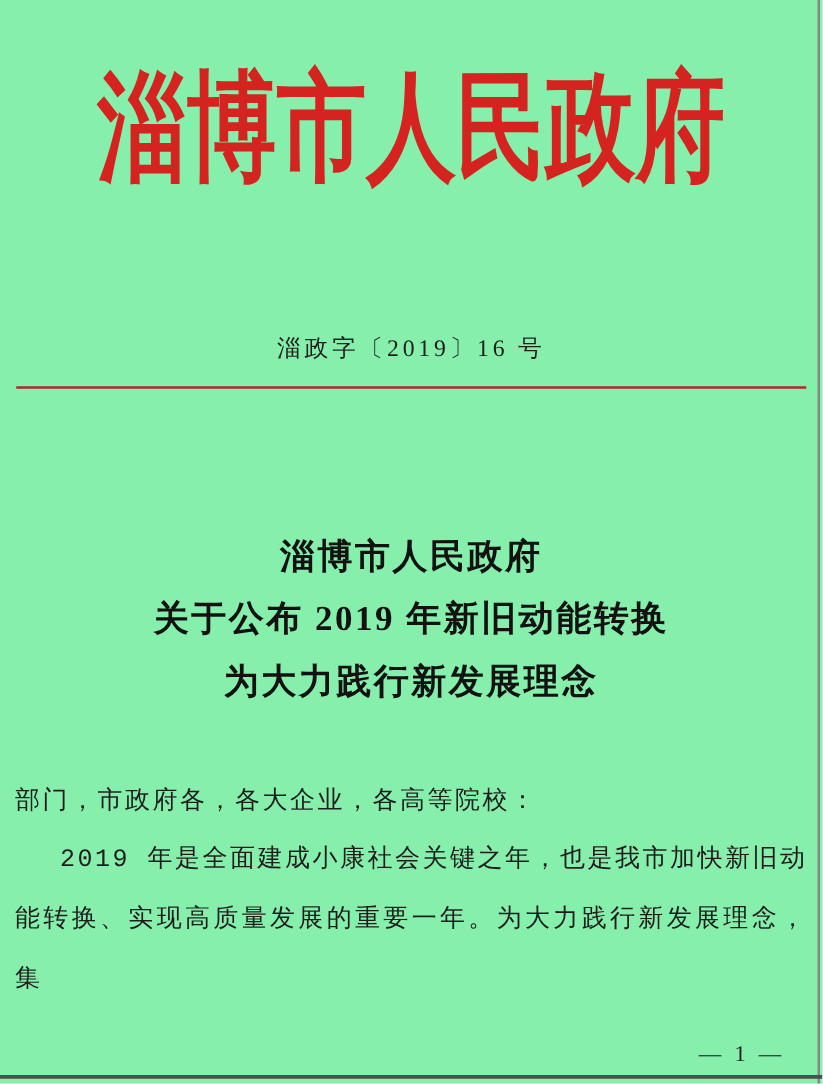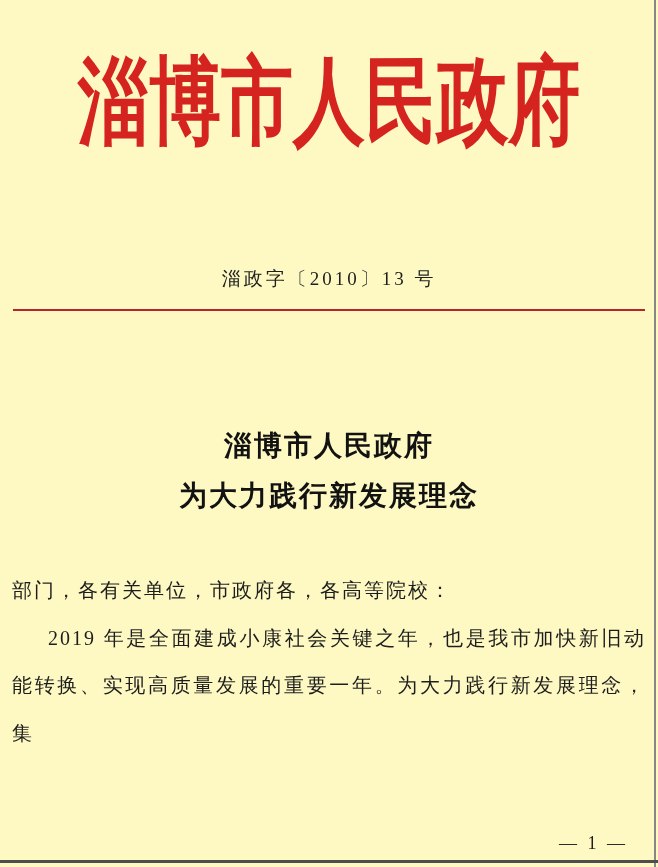--- a/index.html
+++ b/index.html
@@ -1,20 +1,20 @@
 <!DOCTYPE html>
 <html><head>
 <meta charset="utf-8">
 <style>
   html, body { margin: 0; padding: 0; background: #ffffff; }
   .page {
     position: relative;
     width: 658px;
     height: 867px;
-    background: #fef9c3;
+    background: #86efac;
     overflow: hidden;
     font-family: "Liberation Serif", "DejaVu Serif", serif;
     color: #1d1d1d;
   }
   
   .masthead {
     margin-top: 50px;
     height: 120px;
     text-align: center;
     white-space: nowrap;
@@ -61,21 +61,21 @@
     line-height: 47.5px;
     letter-spacing: 2px;
     color: #1d1d1d;
   }
   .bline { white-space: nowrap; }
   .bline.fill {
     white-space: normal;
     text-align: justify;
     text-align-last: justify;
   }
-  .bline.indent { text-indent: 36px; }
+  .bline.indent { text-indent: 36px; font-family: Liberation Mono, monospace; }
   
   .pagenum {
     position: absolute;
     right: 30px;
     bottom: 13px;
     font-size: 18px;
     letter-spacing: 3px;
     color: #1d1d1d;
   }
   
@@ -98,31 +98,32 @@
 </style>
 </head>
 <body>
 
 <div class="page">
 
   <div class="masthead">
     <span class="masthead-text">淄博市人民政府</span>
   </div>
 
-  <div class="docnum">淄政字〔2010〕13 号</div>
+  <div class="docnum">淄政字〔2019〕16 号</div>
 
   <hr class="red-rule">
 
   <div class="title-block">
     <div>淄博市人民政府</div>
+    <div>关于公布 2019 年新旧动能转换</div>
     <div>为大力践行新发展理念</div>
   </div>
 
   <div class="body-text">
-      <div class="bline">部门，各有关单位，市政府各，各高等院校：</div>
+      <div class="bline">部门，市政府各，各大企业，各高等院校：</div>
       <div class="bline fill indent">2019 年是全面建成小康社会关键之年，也是我市加快新旧动</div>
       <div class="bline fill">能转换、实现高质量发展的重要一年。为大力践行新发展理念，集</div>
     </div>
 
   <div class="pagenum">— 1 —</div>
 
   <div class="edge-right"></div>
   <div class="edge-bottom"></div>
 
 </div>

